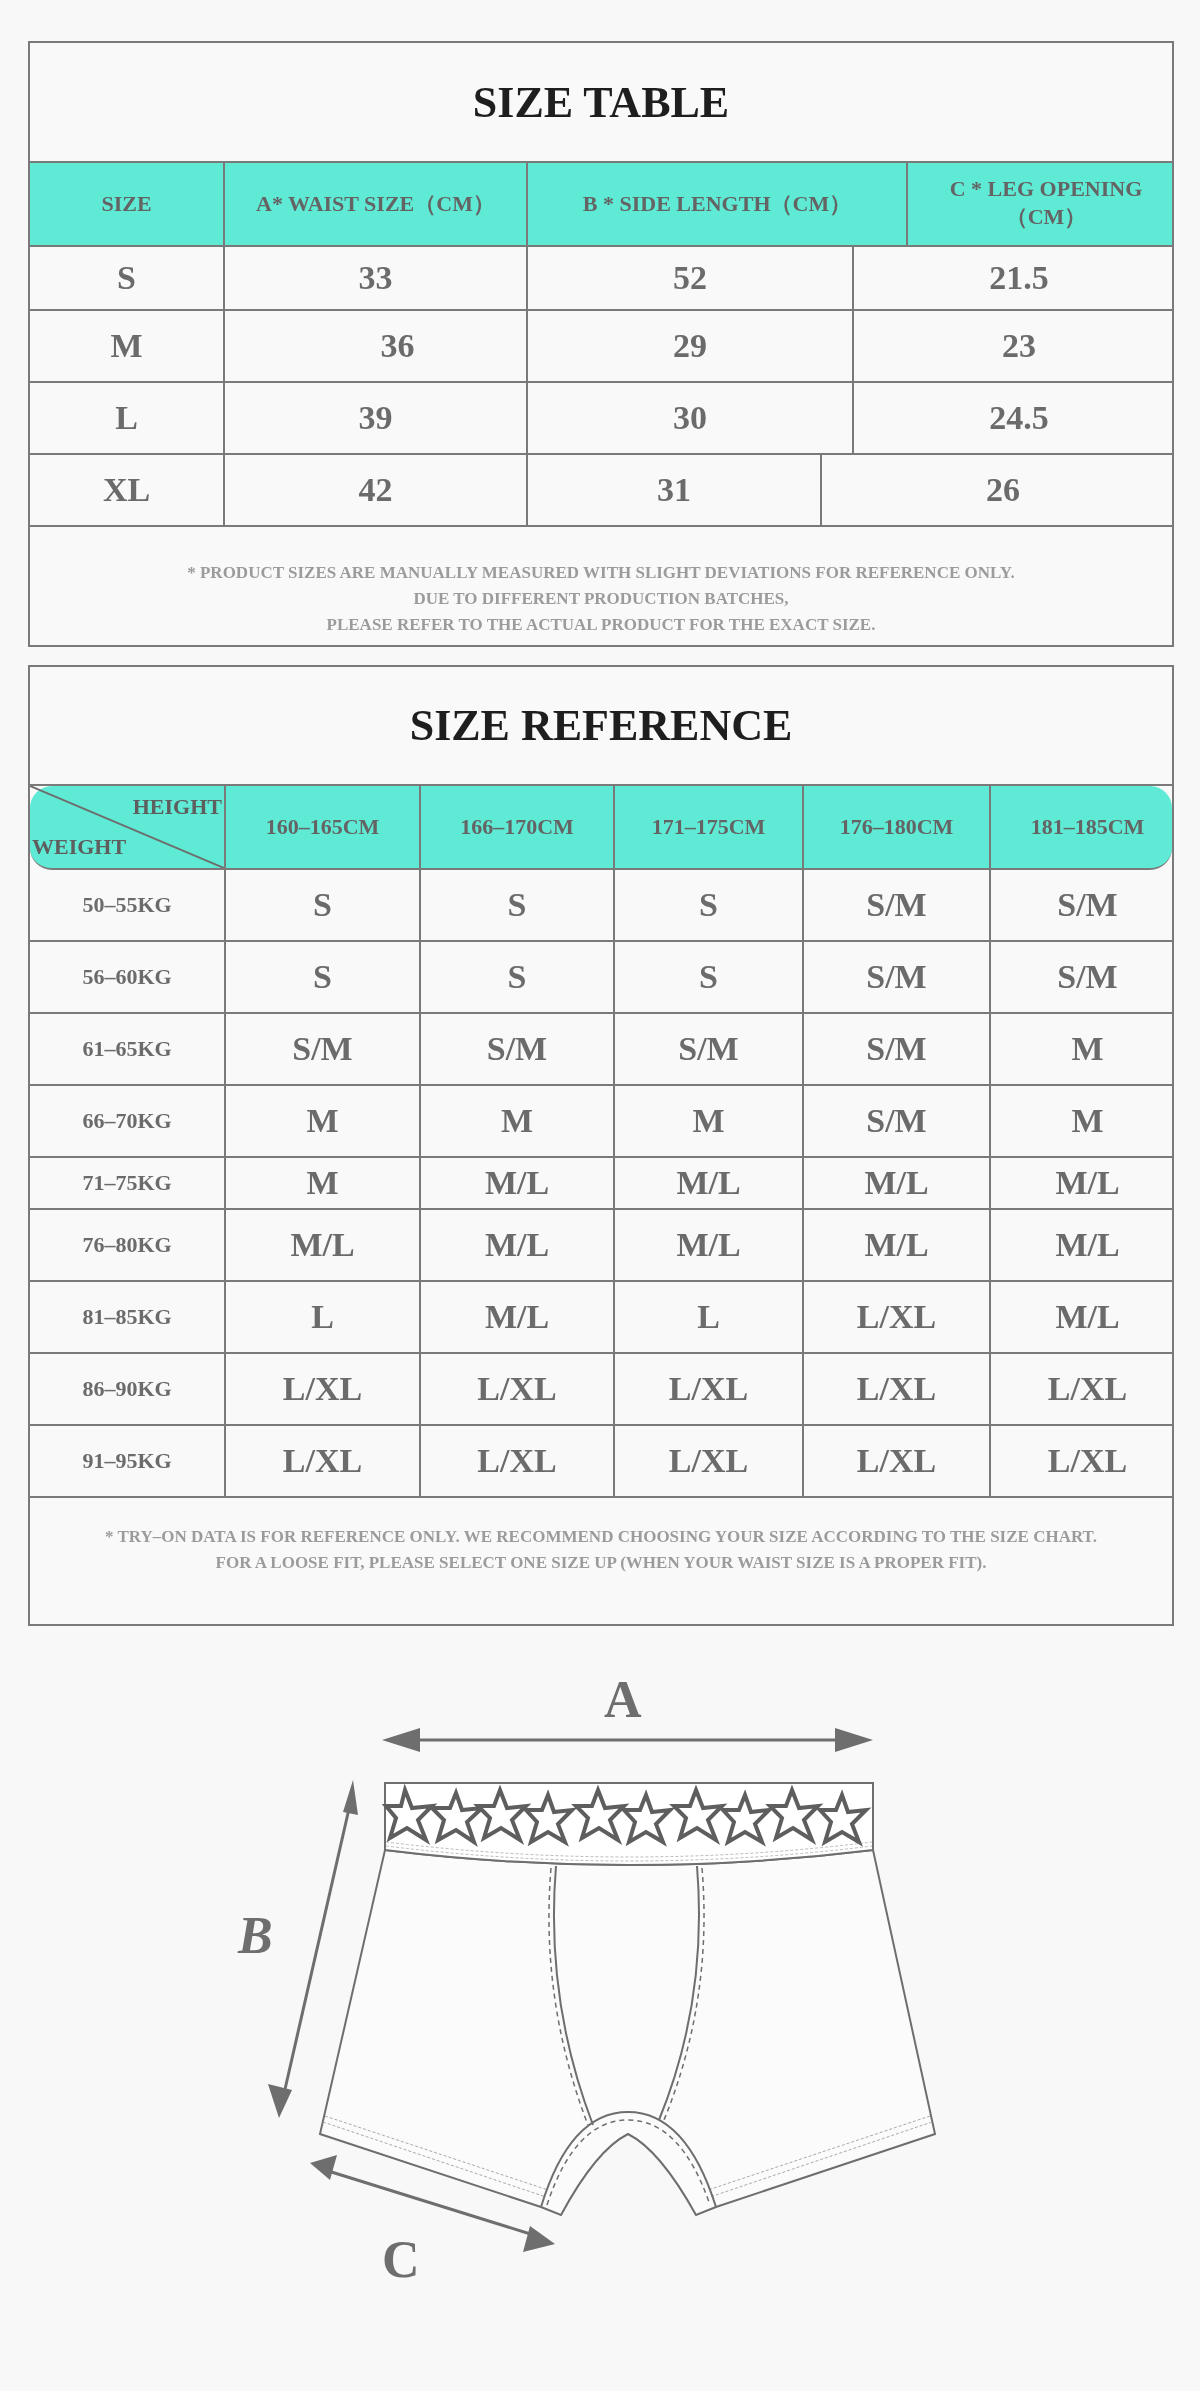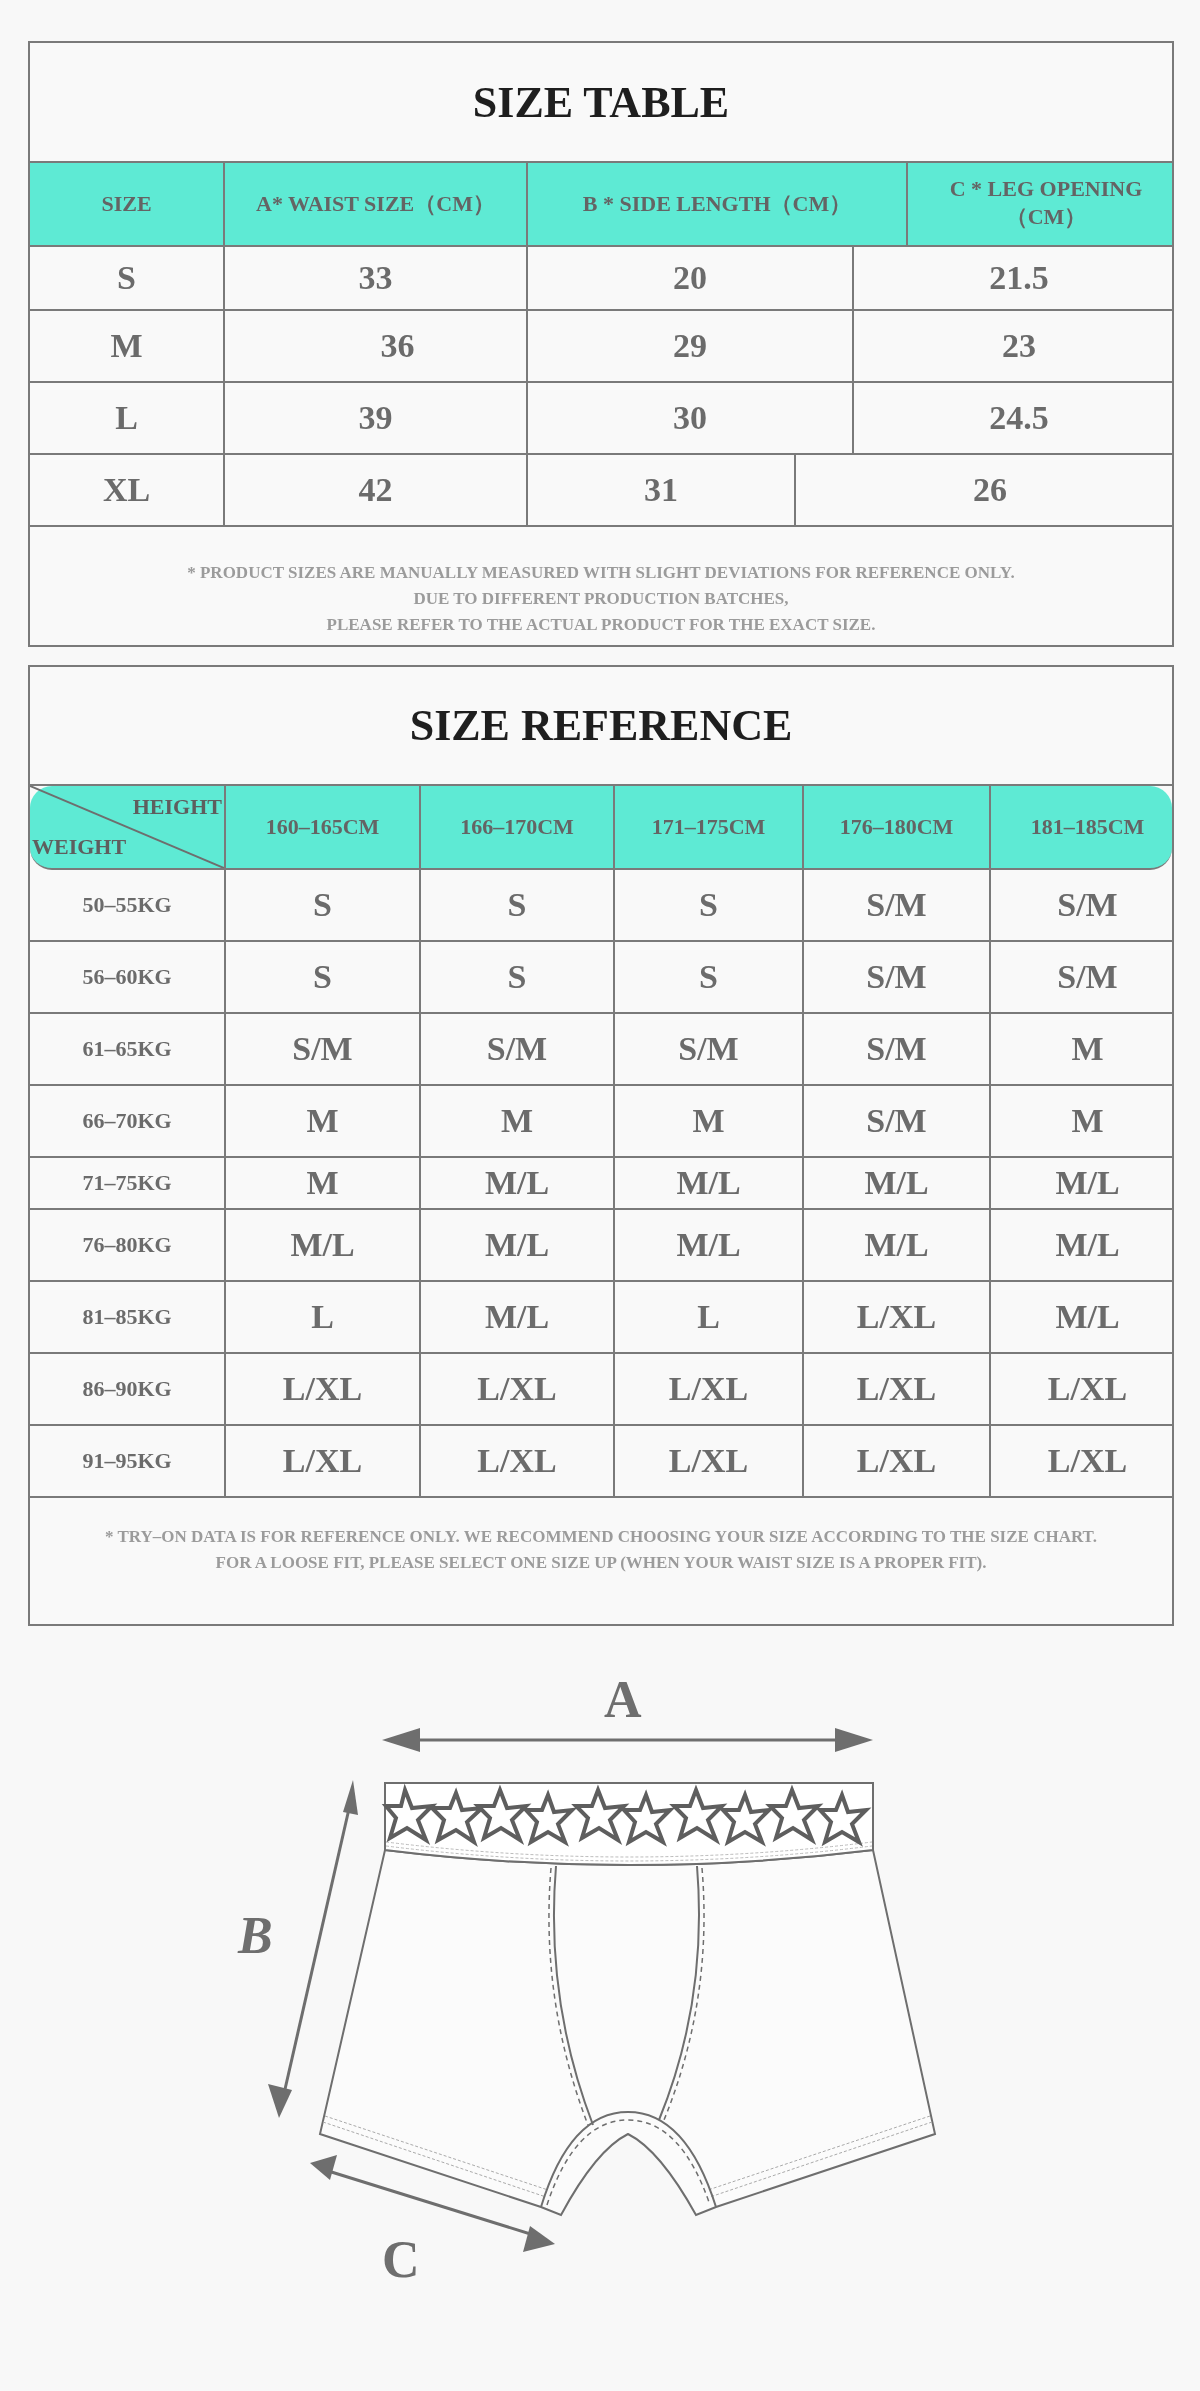--- a/index.html
+++ b/index.html
@@ -46,39 +46,39 @@
   <div class="row hdr" style="height:84px;">
     <div class="cell" style="width:195px;">SIZE</div>
     <div class="cell" style="width:303px;">A* WAIST SIZE（CM）</div>
     <div class="cell" style="width:380px;">B * SIDE LENGTH（CM）</div>
     <div class="cell" style="flex:1;">C * LEG OPENING（CM）</div>
   </div>
   <div id="size-rows">
       <div class="row" style="height: 64px;">
         <div class="cell" style="width: 195px;">S</div>
         <div class="cell" style="width: 303px;">33</div>
-        <div class="cell" style="width: 326px;">20</div>
+        <div class="cell" style="width: 326px;">52</div>
         <div class="cell" style="flex: 1 1 0%;">21.5</div>
       </div>
       <div class="row" style="height: 72px;">
         <div class="cell" style="width: 195px;">M</div>
         <div class="cell" style="width: 303px; padding-left: 44px;">36</div>
         <div class="cell" style="width: 326px;">29</div>
         <div class="cell" style="flex: 1 1 0%;">23</div>
       </div>
       <div class="row" style="height: 72px;">
         <div class="cell" style="width: 195px;">L</div>
         <div class="cell" style="width: 303px;">39</div>
         <div class="cell" style="width: 326px;">30</div>
         <div class="cell" style="flex: 1 1 0%; font-family: Liberation Serif, serif;">24.5</div>
       </div>
       <div class="row" style="height: 72px;">
         <div class="cell" style="width: 195px;">XL</div>
         <div class="cell" style="width: 303px;">42</div>
-        <div class="cell" style="width: 268px;">31</div>
+        <div class="cell" style="width: 294px;">31</div>
         <div class="cell" style="flex: 1 1 0%;">26</div>
       </div>
     </div>
   <div class="note" style="height:143px;">
     <div>* PRODUCT SIZES ARE MANUALLY MEASURED WITH SLIGHT DEVIATIONS FOR REFERENCE ONLY.</div>
     <div>DUE TO DIFFERENT PRODUCTION BATCHES,</div>
     <div>PLEASE REFER TO THE ACTUAL PRODUCT FOR THE EXACT SIZE.</div>
   </div>
 </div>
 

